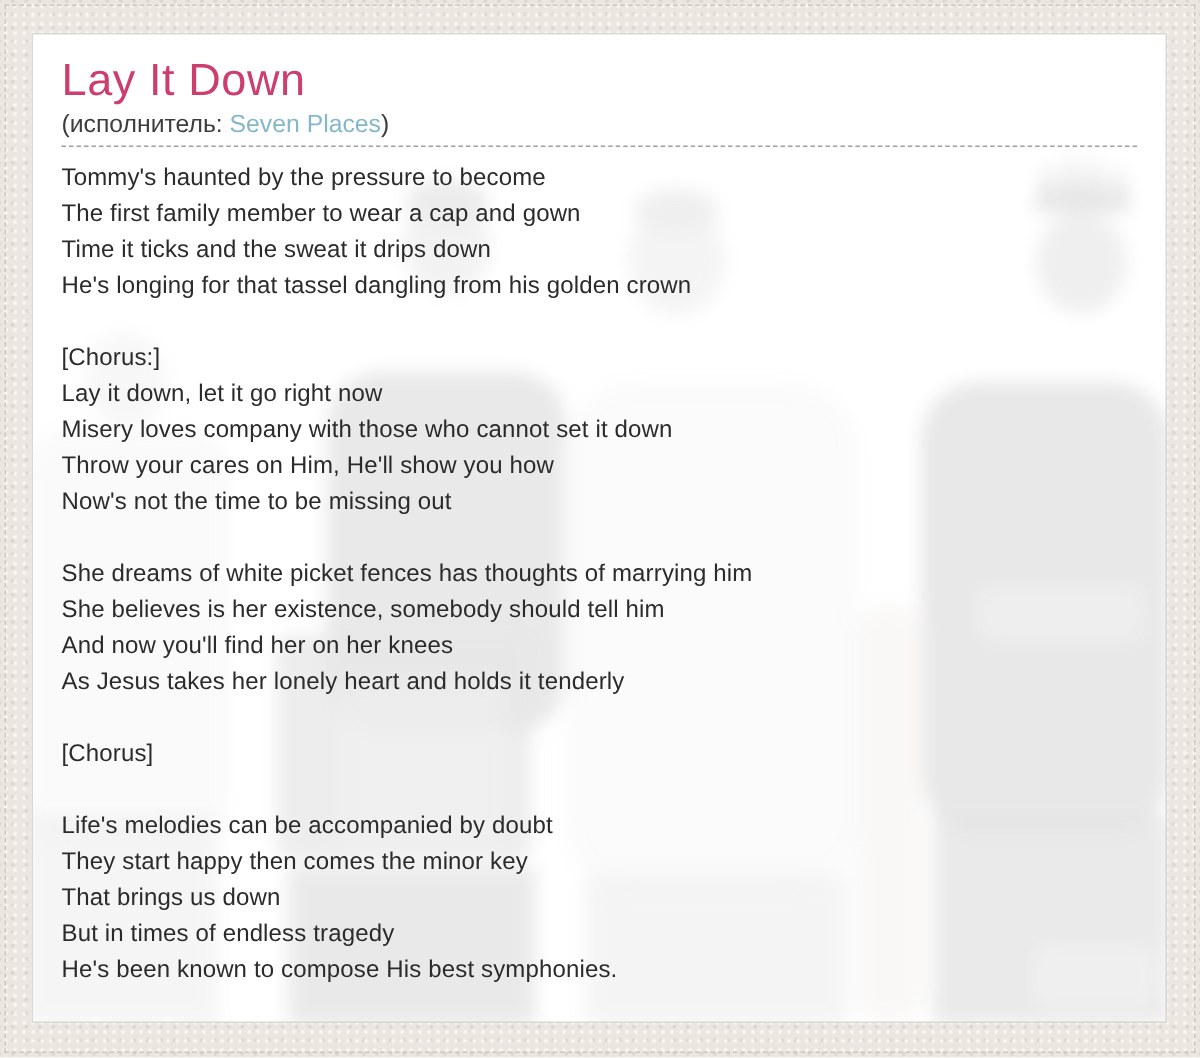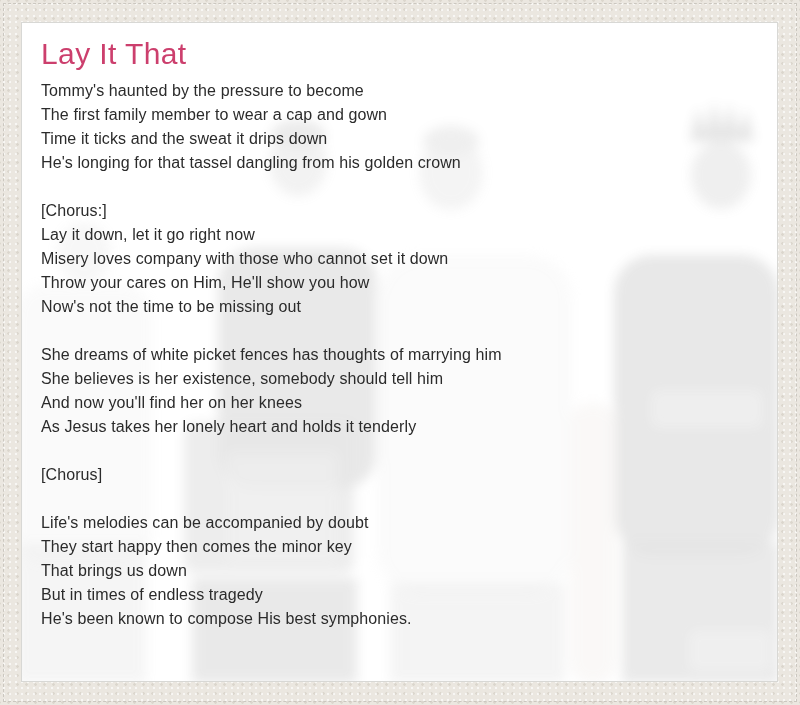--- a/index.html
+++ b/index.html
@@ -102,22 +102,23 @@
           <ellipse cx="699" cy="152" rx="30" ry="34" fill="#8f8f8f" opacity="0.8"></ellipse>
           <rect x="592" y="232" width="165" height="300" rx="38" fill="#5d5d5d" opacity="0.8"></rect>
           <rect x="630" y="368" width="110" height="36" rx="6" fill="#c6c6c6" opacity="0.5"></rect>
           <rect x="600" y="520" width="157" height="140" fill="#6a6a6a" opacity="0.8"></rect>
           <rect x="668" y="608" width="80" height="40" rx="6" fill="#cccccc" opacity="0.5"></rect>
         </g>
       </svg>
     </div>
 
     <div class="content">
-      <h1 class="song-title">Lay It That</h1>
+      <h1 class="song-title">Lay It Down</h1>
 
+      <div class="artist-line"><span>(исполнитель: </span><a class="artist-link">Seven Places</a><span>)</span></div>
 
       <div class="lyrics">Tommy's haunted by the pressure to become
 The first family member to wear a cap and gown
 Time it ticks and the sweat it drips down
 He's longing for that tassel dangling from his golden crown
 
 [Chorus:]
 Lay it down, let it go right now
 Misery loves company with those who cannot set it down
 Throw your cares on Him, He'll show you how

